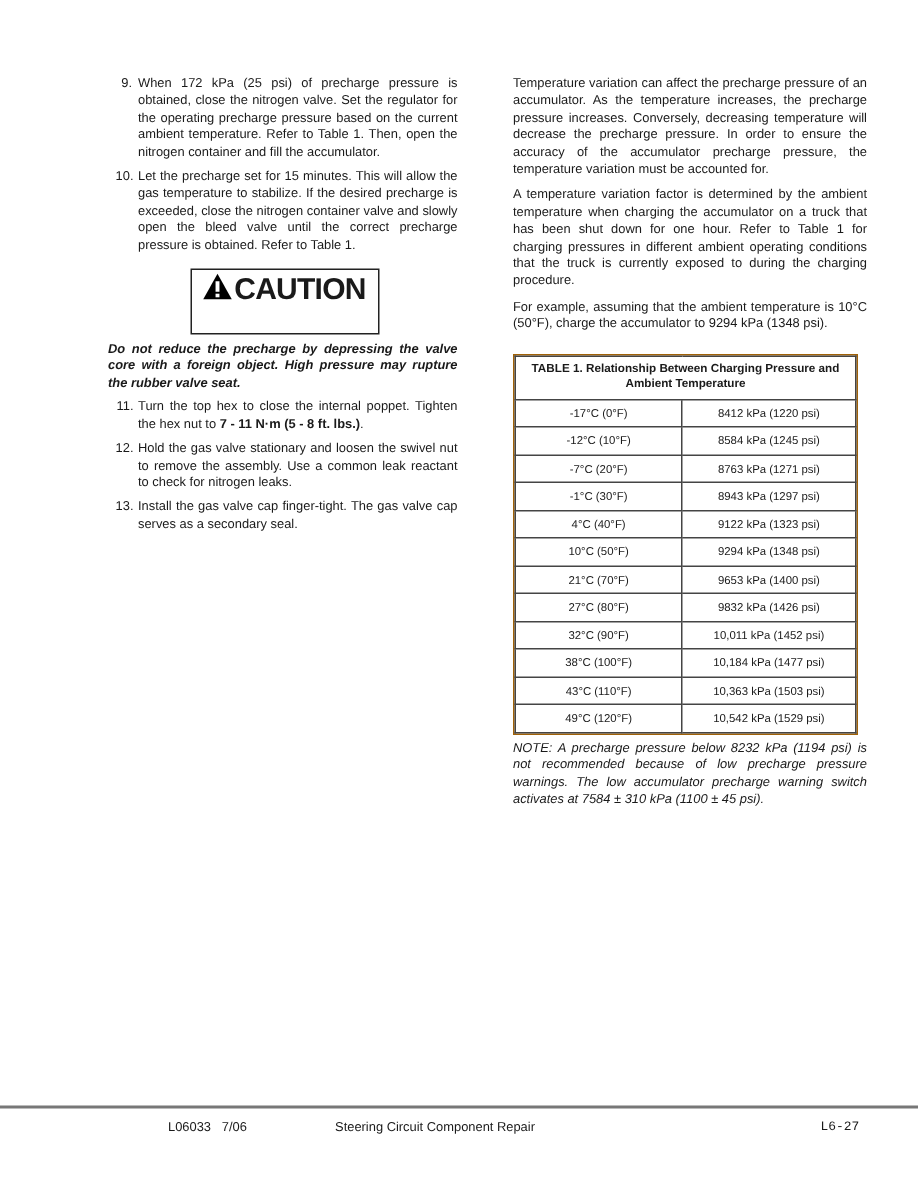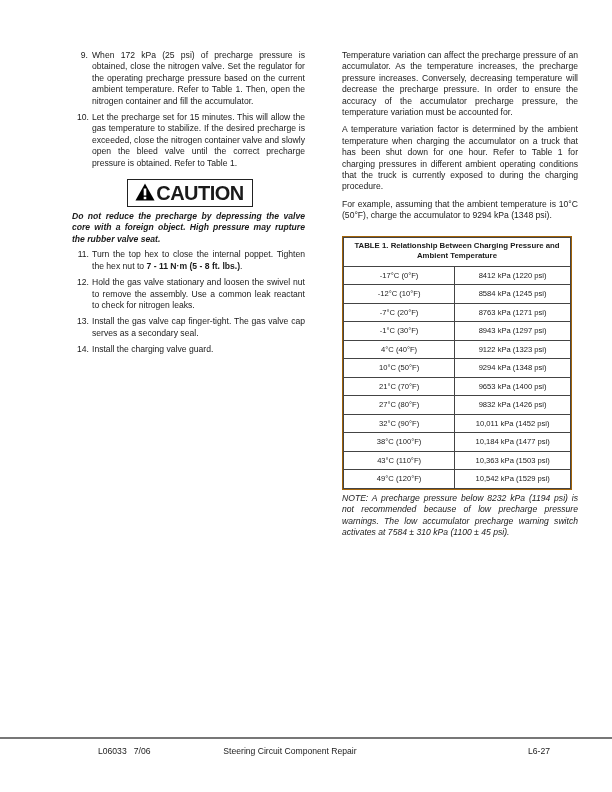--- a/index.html
+++ b/index.html
@@ -6,42 +6,42 @@
   body { width: 612px; height: 792px; position: relative; overflow: hidden;
          font-family: "Liberation Sans", sans-serif; color: #1a1a1a; }
   .col-left { position: absolute; left: 74px; top: 50px; width: 231px; }
   .col-right { position: absolute; left: 342px; top: 50px; width: 236px; }
   .step { position: relative; padding-left: 18px; font-size: 8.6px; line-height: 11.4px;
           text-align: justify; margin-bottom: 5px; }
   .step .num { position: absolute; left: 0; width: 15px; text-align: right; }
   .step .num.nine { left: -1px; }
   .step b { font-weight: bold; }
   .caution-wrap { text-align: center; margin: 10px 0 4px 0; }
-  .caution { display: inline-block; border: 1.3px solid #222; padding: 1px 5px 0 5px;
+  .caution { display: inline-block; border: 1.3px solid #222; padding: 1px 5px 16px 5px;
              font-weight: bold; font-size: 20px; line-height: 24px; letter-spacing: -0.5px;
              width: 114px; text-align: center; }
   .caution .tri { display: inline-block; vertical-align: -1px; margin-right: 1px; }
   .warn { font-style: italic; font-weight: bold; font-size: 8.6px; line-height: 11.4px;
           text-align: justify; margin: 0 0 4px -2px; }
   .para { font-size: 8.6px; line-height: 11.4px; text-align: justify; margin-bottom: 6px; }
   .table-outer { margin-top: 14px; border: 1px solid #a16207; padding: 0; width: 228px; }
   table { border-collapse: collapse; width: 100%; border: 1px solid #444; font-size: 7.6px; }
   table caption, .t-title { }
   th, td { border: 1px solid #444; text-align: center; }
   .t-title td { font-weight: bold; font-size: 7.8px; line-height: 10.5px; padding: 3px 4px 4px 4px; }
   .t-head th { font-weight: bold; font-size: 7.8px; line-height: 10.5px; padding: 3px 2px 5px 2px;
                border-bottom: 2.5px solid #000; }
   td.cell { height: 17.5px; padding: 0 2px; }
   .t-head th:first-child, td.c1 { width: 49%; }
   .note { font-style: italic; font-size: 8.6px; line-height: 11.4px; text-align: justify; margin-top: 3px; width: 236px; }
   .footer-rule { position: absolute; left: 0; top: 737px; width: 612px; height: 2px; background: #777; }
   .footer { position: absolute; top: 746px; font-size: 8.6px; }
-  .f-left { left: 59px; padding-left: 39px; }
+  .f-left { left: 73px; padding-left: 39px; }
   .f-center { left: 0; width: 612px; text-align: center; margin-left: -16px; }
-  .f-right { left: 528px; }
+  .f-right { left: 547px; font-family: Liberation Mono, monospace; }
 </style>
 </head>
 <body>
 
 <div class="col-left">
   <div class="step">
     <span class="num nine">9.</span>
     <span>When 172 kPa (25 psi) of precharge pressure is obtained, close the nitrogen valve. Set the regulator for the operating precharge pressure based on the current ambient temperature. Refer to Table 1. Then, open the nitrogen container and fill the accumulator.</span>
   </div>
   <div class="step">
@@ -66,24 +66,20 @@
     <span class="num">11.</span>
     <span>Turn the top hex to close the internal poppet. Tighten the hex nut to </span><b>7 - 11 N·m (5 - 8 ft. lbs.)</b><span>.</span>
   </div>
   <div class="step">
     <span class="num">12.</span>
     <span>Hold the gas valve stationary and loosen the swivel nut to remove the assembly. Use a common leak reactant to check for nitrogen leaks.</span>
   </div>
   <div class="step">
     <span class="num">13.</span>
     <span>Install the gas valve cap finger-tight. The gas valve cap serves as a secondary seal.</span>
-  </div>
-  <div class="step">
-    <span class="num">14.</span>
-    <span>Install the charging valve guard.</span>
   </div>
 </div>
 
 <div class="col-right">
   <div class="para">Temperature variation can affect the precharge pressure of an accumulator. As the temperature increases, the precharge pressure increases. Conversely, decreasing temperature will decrease the precharge pressure. In order to ensure the accuracy of the accumulator precharge pressure, the temperature variation must be accounted for.</div>
   <div class="para">A temperature variation factor is determined by the ambient temperature when charging the accumulator on a truck that has been shut down for one hour. Refer to Table 1 for charging pressures in different ambient operating conditions that the truck is currently exposed to during the charging procedure.</div>
   <div class="para">For example, assuming that the ambient temperature is 10°C (50°F), charge the accumulator to 9294 kPa (1348 psi).</div>
 
   <div class="table-outer">
     <table>

